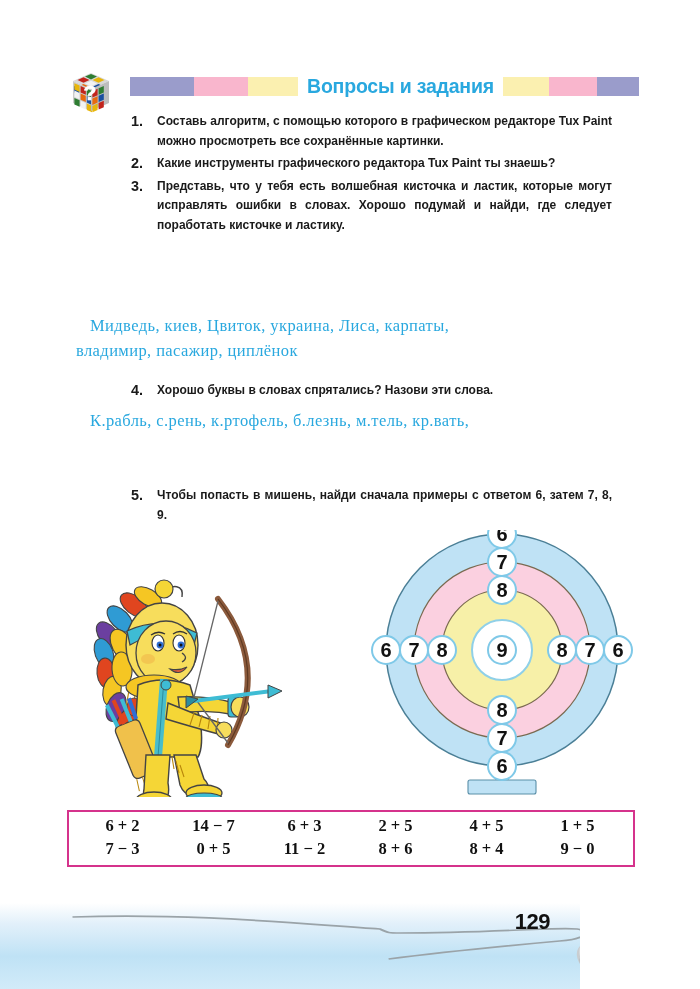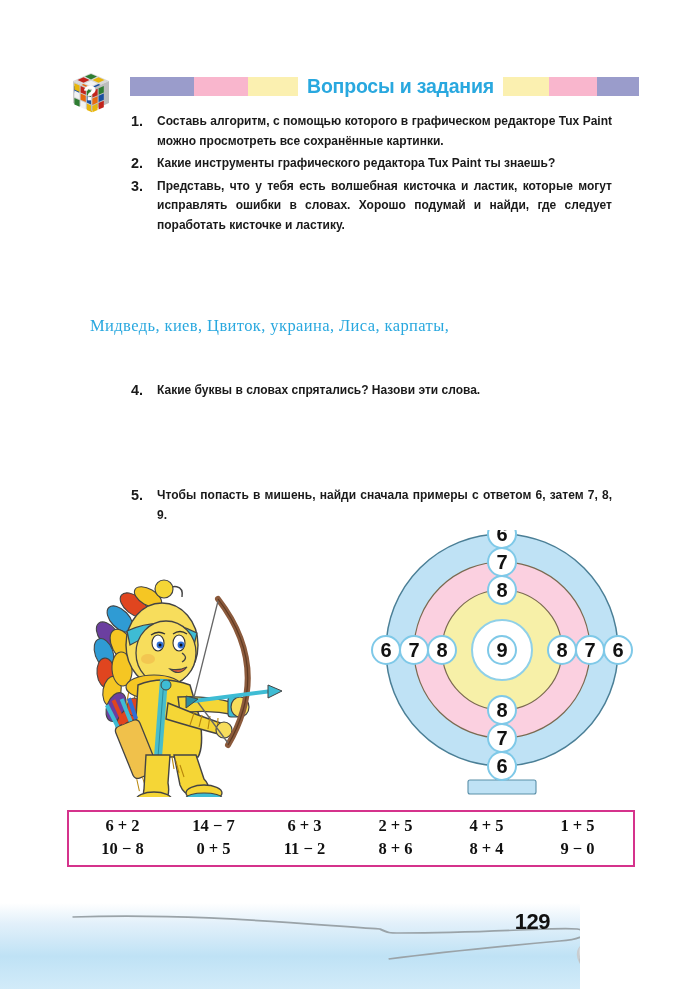--- a/index.html
+++ b/index.html
@@ -220,30 +220,32 @@
       <div class="task-body"><span>Какие инструменты графического редактора </span><b>Tux Paint</b><span> ты знаешь?</span></div>
     </div>
     <div class="task">
       <div class="task-num">3.</div>
       <div class="task-body"><span>Представь, что у тебя есть волшебная кисточка и ластик, которые могут исправлять ошибки в словах. Хорошо подумай и найди, где следует поработать кисточке и ластику.</span></div>
     </div>
   </div>
 
 <div class="wordlist" id="wordlist-1">
   <div class="ln1">Мидведь,  киев,  Цвиток,  украина,  Лиса,  карпаты,</div>
+  <div>владимир,  пасажир,  циплёнок</div>
 </div>
 
 <div class="tasks" style="top:381px" id="tasks-four">
     <div class="task">
       <div class="task-num">4.</div>
-      <div class="task-body nojust"><span>Какие буквы в словах спрятались? Назови эти слова.</span></div>
+      <div class="task-body nojust"><span>Хорошо буквы в словах спрятались? Назови эти слова.</span></div>
     </div>
   </div>
 
 <div class="wordlist" id="wordlist-2">
+  <div class="ln1">К.рабль,  с.рень,  к.ртофель,  б.лезнь,  м.тель,  кр.вать,</div>
 </div>
 
 <div class="tasks" style="top:486px" id="tasks-five">
     <div class="task">
       <div class="task-num">5.</div>
       <div class="task-body"><span>Чтобы попасть в мишень, найди сначала примеры с ответом 6, затем 7, 8, 9.</span></div>
     </div>
   </div>
 
 <div class="illus-row">
@@ -394,21 +396,21 @@
 </div>
 
 <div class="math-box" style="border-color: rgb(213, 51, 140);">
   <div class="math-grid" id="math-grid">
       <div class="math-cell">6 + 2</div>
       <div class="math-cell">14 − 7</div>
       <div class="math-cell">6 + 3</div>
       <div class="math-cell">2 + 5</div>
       <div class="math-cell">4 + 5</div>
       <div class="math-cell">1 + 5</div>
-      <div class="math-cell">10 − 8</div>
+      <div class="math-cell">7 − 3</div>
       <div class="math-cell">0 + 5</div>
       <div class="math-cell">11 − 2</div>
       <div class="math-cell">8 + 6</div>
       <div class="math-cell">8 + 4</div>
       <div class="math-cell">9 − 0</div>
     </div>
 </div>
 
 <div class="footer">
   <svg class="mouse-svg" viewBox="0 0 700 86">

